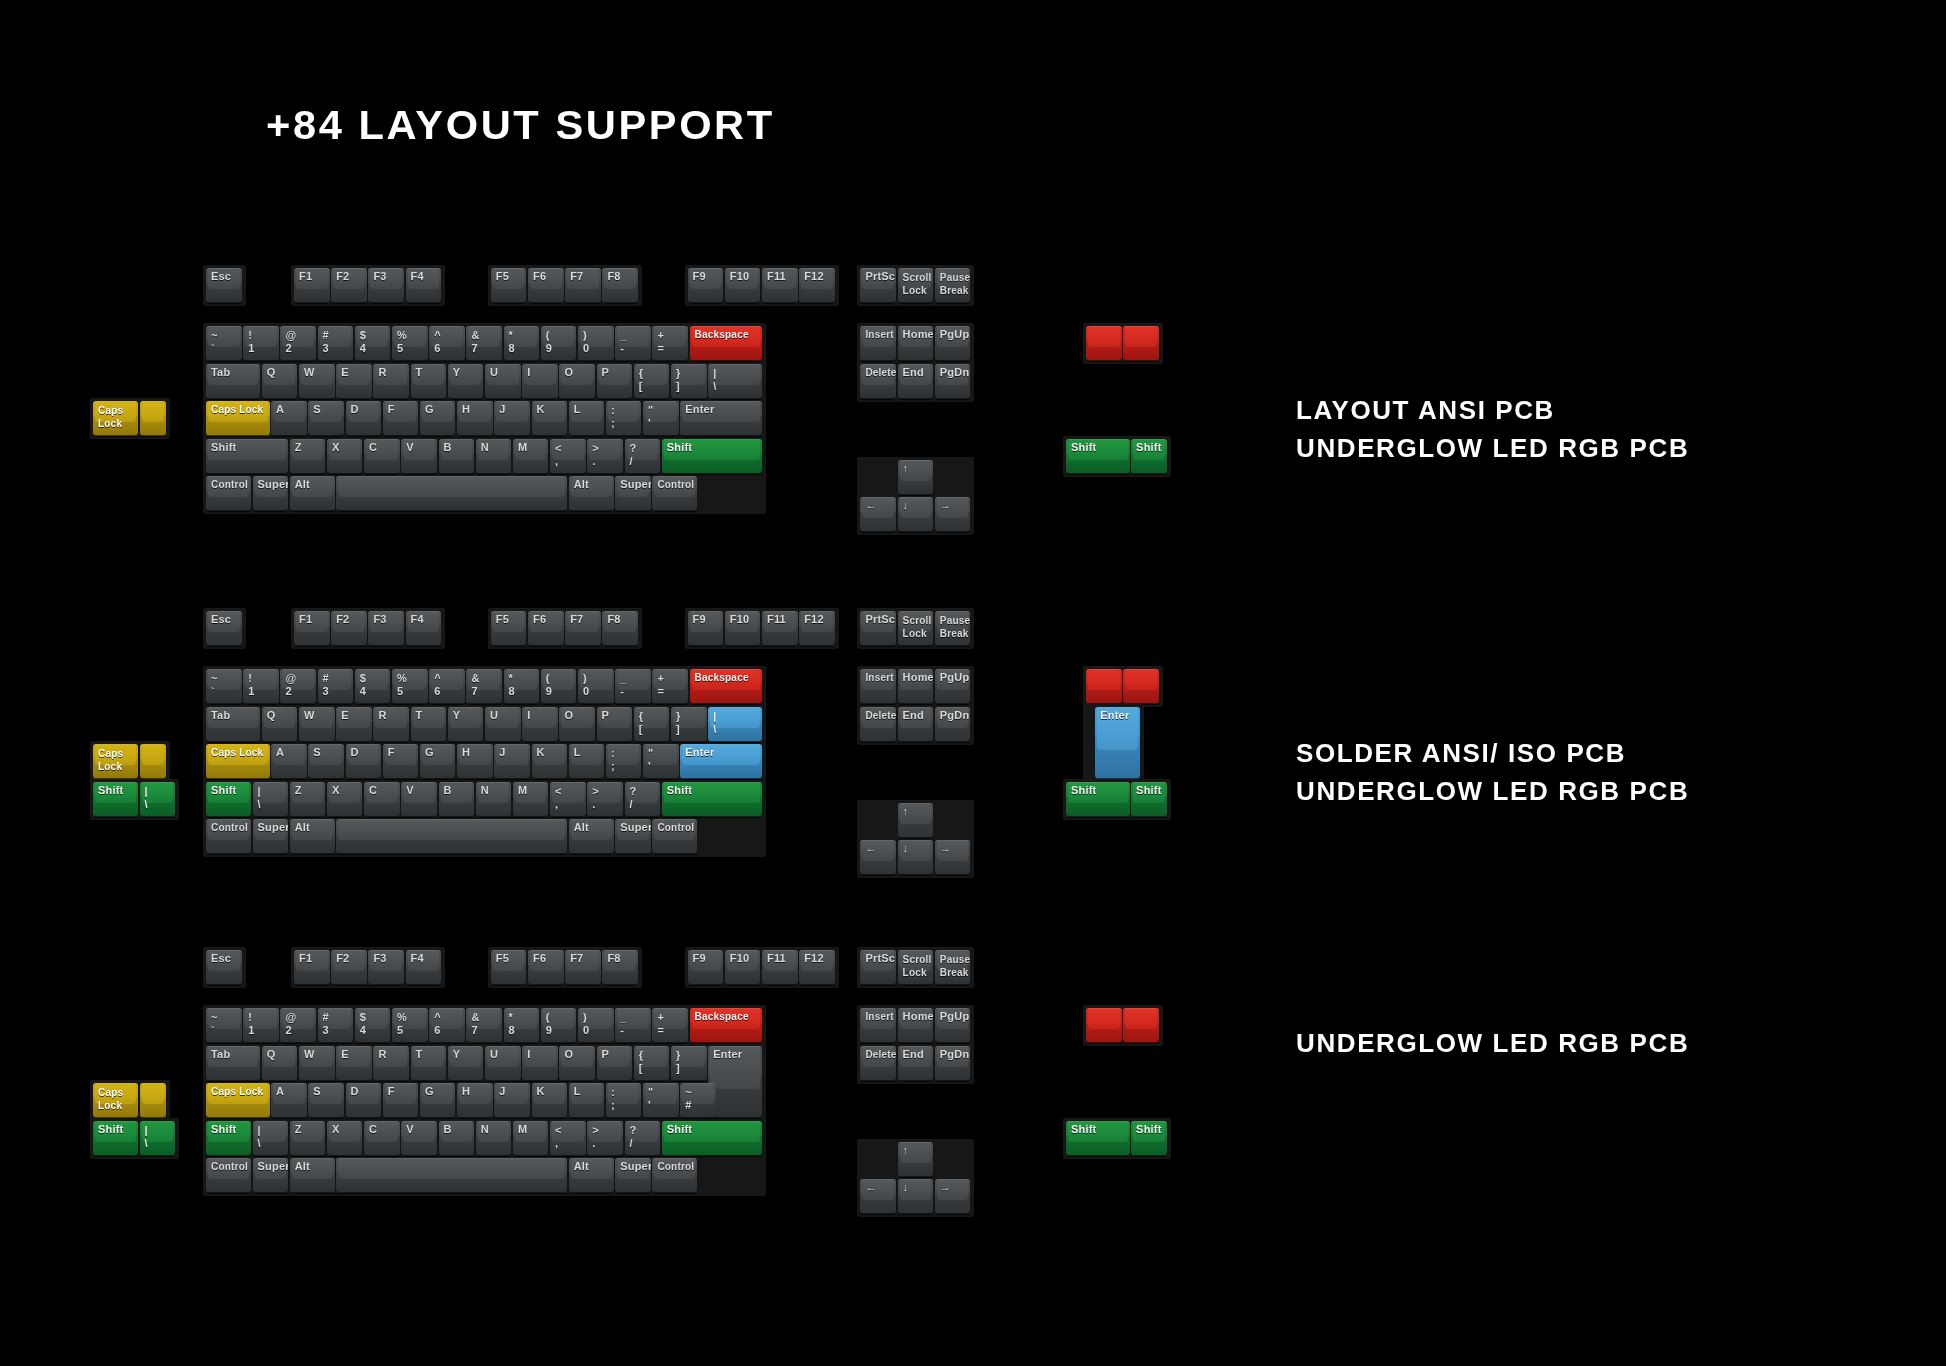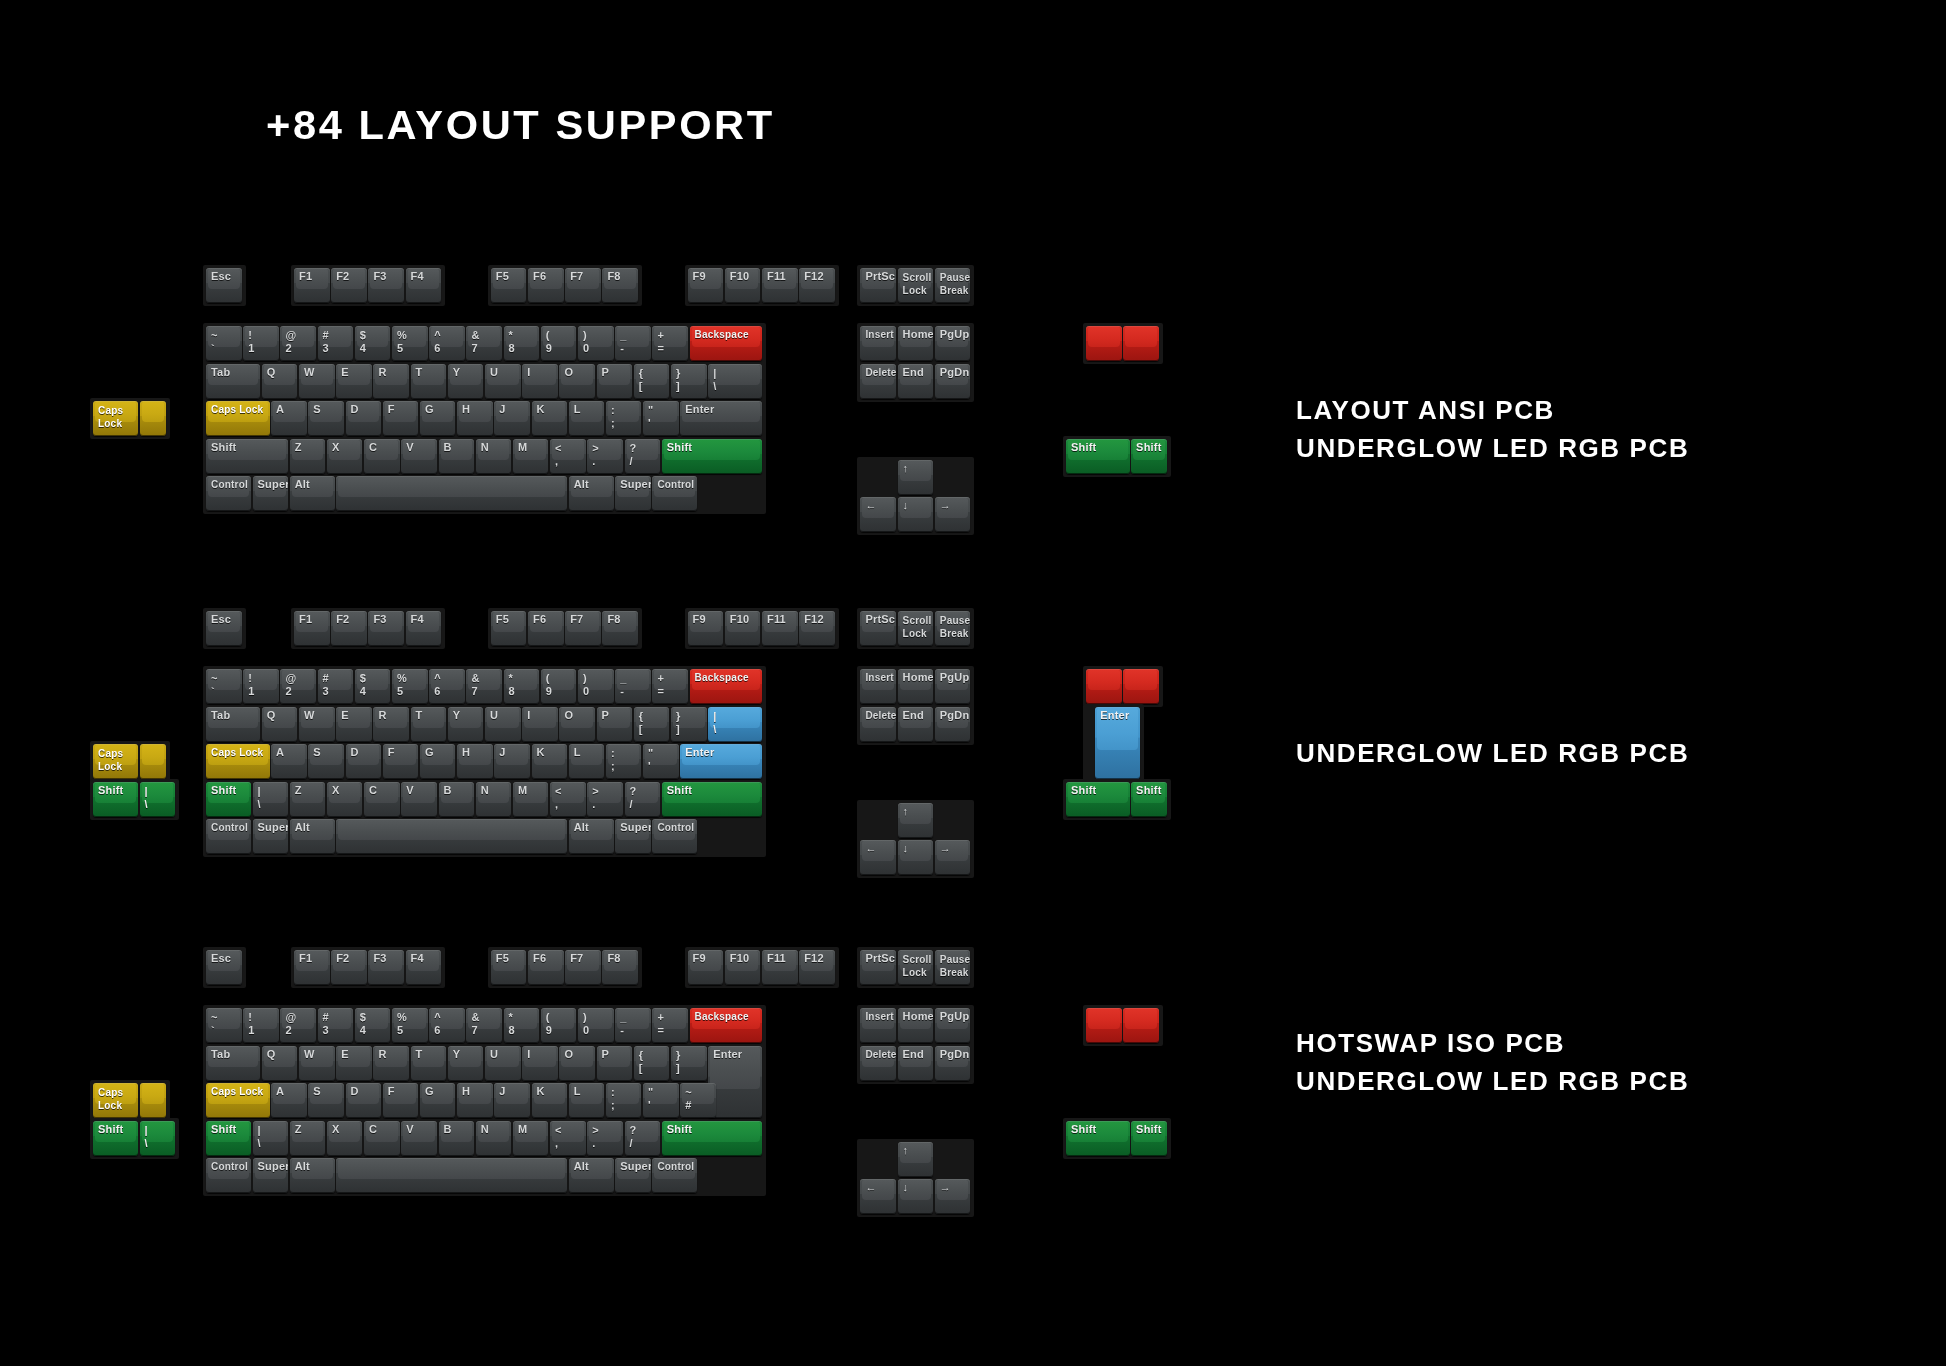--- a/index.html
+++ b/index.html
@@ -1109,21 +1109,21 @@
         </div>
       </div>
     </div>
 
   <div class="caption" id="cap0" style="left:1296px; top:392px;">
     <span class="ln">LAYOUT ANSI PCB</span>
     <span class="ln">UNDERGLOW LED RGB PCB</span>
   </div>
 
   <div class="caption" id="cap1" style="left:1296px; top:735px;">
+    <span class="ln">SOLDER ANSI/ ISO PCB</span>
     <span class="ln">UNDERGLOW LED RGB PCB</span>
   </div>
 
   <div class="caption" id="cap2" style="left:1296px; top:1025px;">
-    <span class="ln">HOTSWAP ISO PCB</span>
     <span class="ln">UNDERGLOW LED RGB PCB</span>
   </div>
 
 </div>
 
 </body></html>

